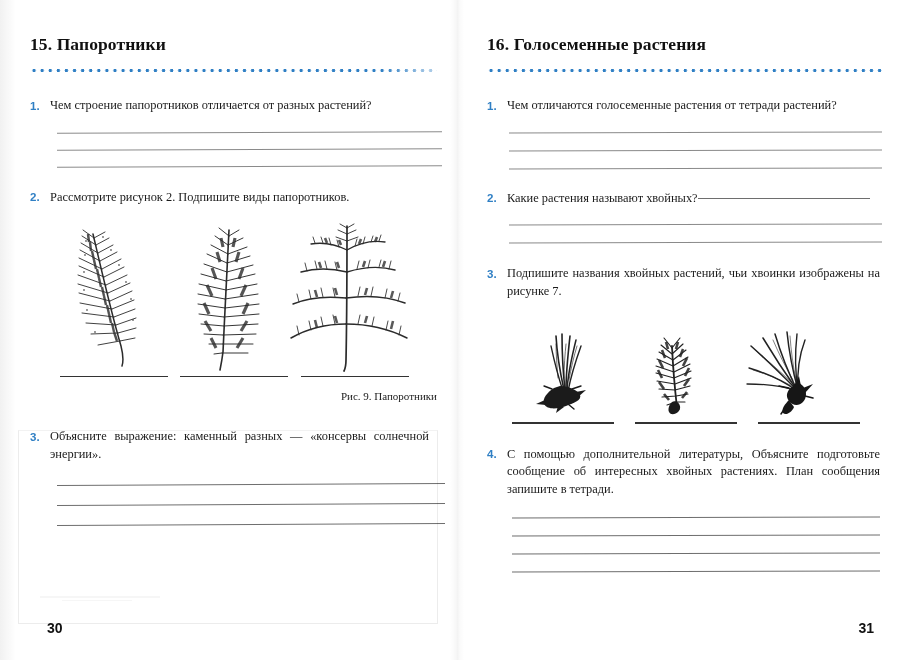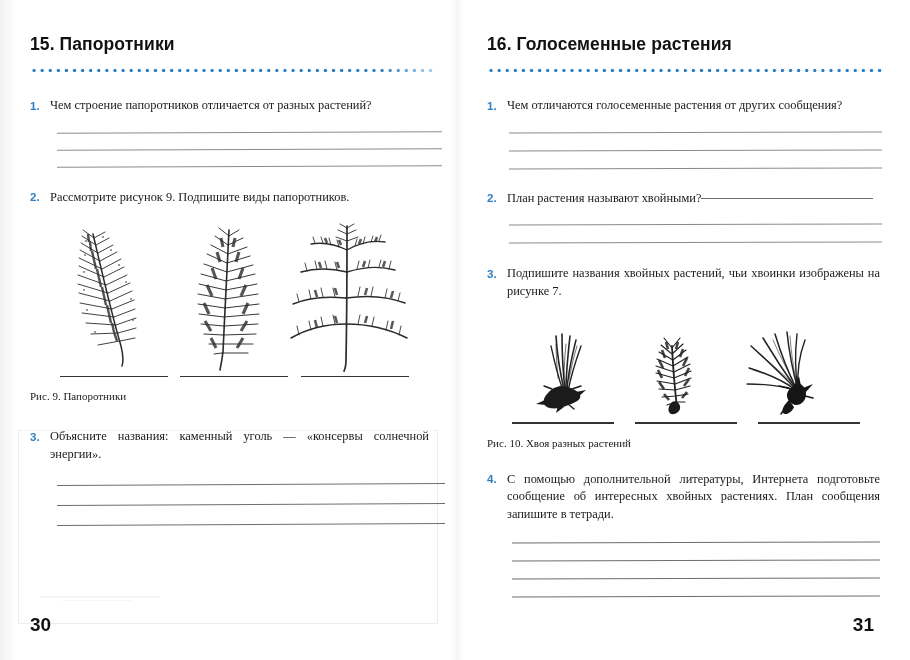--- a/index.html
+++ b/index.html
@@ -61,21 +61,21 @@
     pointer-events: none;
   }
   .scan-smudge {
     position: absolute;
     pointer-events: none;
     background: rgba(0,0,0,0.035);
   }
 
   
   .section-title {
-    font-family: Liberation Sans, sans-serif;
+    font-family: Liberation Serif, serif;
     font-weight: bold;
     font-size: 17.5px;
     letter-spacing: 0.1px;
     color: #111111;
     margin: 0;
     padding-top: 34px;
   }
 
   .dotted-rule {
     margin-top: 13px;
@@ -117,39 +117,40 @@
   .rule.thin { background: #8a8a8a; }
 
   
   .label-lines {
     display: flex;
     justify-content: space-between;
   }
   .label-lines .rule { height: 1.2px; background: #333; }
 
   .fig-caption {
-    text-align: left;
+    text-align: right;
     font-size: 11px;
     margin-top: 13px;
     color: #1a1a1a;
   }
 
   .figure-row {
     display: flex;
     align-items: flex-end;
     justify-content: center;
   }
 
   .page-num {
     position: absolute;
     bottom: 24px;
     font-family: "Liberation Sans", "DejaVu Sans", sans-serif;
     font-weight: bold;
-    font-size: 19px;
+    font-size: 14px;
     color: #111;
+    margin-left: 17px;
   }
   .page-num-left  { left: 30px; }
   .page-num-right { right: 36px; }
 
   svg { display: block; }
 
   
   .inline-rule {
     display: inline-block;
     vertical-align: 3px;
@@ -173,21 +174,21 @@
       <span class="q-text nojust">Чем строение папоротников отличается от разных растений?</span>
     </div>
     <div class="lines" style="margin-top:17px;padding-left:27px;">
       <div class="rule thin" style="width:385px;margin-bottom:16px;transform:rotate(-0.22deg);"></div>
       <div class="rule thin" style="width:385px;margin-bottom:16px;transform:rotate(-0.20deg);"></div>
       <div class="rule thin" style="width:385px;transform:rotate(-0.22deg);"></div>
     </div>
 
     <div class="q" style="margin-top:22px;">
       <span class="q-num">2.</span>
-      <span class="q-text nojust">Рассмотрите рисунок 9. Подпишите виды папоротников.</span>
+      <span class="q-text nojust">Рассмотрите рисунок 2. Подпишите виды папоротников.</span>
     </div>
 
     <div class="figure-row" style="margin-top:14px;height:152px;">
 
       <div style="width:118px;">
         <svg width="118" height="152" viewBox="0 0 118 152">
           <g stroke="#2b2b2b" fill="none" stroke-linecap="round">
             <path d="M40 14 C48 48 58 92 68 126 C70 134 71 140 69 146" stroke-width="1.5"></path>
             <g stroke-width="0.9">
               <path d="M41 18 L30 10 M41 18 L52 12"></path>
@@ -333,51 +334,51 @@
     <div class="label-lines" style="margin-top:4px;padding:0 22px 0 24px;">
       <div class="rule" style="width:108px;"></div>
       <div class="rule" style="width:108px;"></div>
       <div class="rule" style="width:108px;"></div>
     </div>
 
     <div class="fig-caption">Рис. 9. Папоротники</div>
 
     <div class="q" style="margin-top:26px;padding-right:8px;">
       <span class="q-num">3.</span>
-      <span class="q-text">Объясните названия: каменный уголь — «консервы солнечной энергии».</span>
+      <span class="q-text">Объясните выражение: каменный разных — «консервы солнечной энергии».</span>
     </div>
     <div class="lines" style="margin-top:20px;padding-left:27px;">
       <div class="rule" style="width:388px;margin-bottom:19px;transform:rotate(-0.30deg);"></div>
       <div class="rule" style="width:388px;margin-bottom:19px;transform:rotate(-0.30deg);"></div>
       <div class="rule" style="width:388px;transform:rotate(-0.28deg);"></div>
     </div>
 
     <div class="page-num page-num-left">30</div>
   </div>
 
   <div class="page page-right">
 
     <h1 class="section-title">16. Голосеменные растения</h1>
 
     <div class="dotted-rule"></div>
 
     <div class="q" style="margin-top:24px;">
       <span class="q-num">1.</span>
-      <span class="q-text nojust">Чем отличаются голосеменные растения от других сообщения?</span>
+      <span class="q-text nojust">Чем отличаются голосеменные растения от тетради растений?</span>
     </div>
     <div class="lines" style="margin-top:17px;padding-left:22px;">
       <div class="rule thin" style="width:373px;margin-bottom:17px;transform:rotate(-0.12deg);"></div>
       <div class="rule thin" style="width:373px;margin-bottom:17px;transform:rotate(-0.12deg);"></div>
       <div class="rule thin" style="width:373px;transform:rotate(-0.12deg);"></div>
     </div>
 
     <div class="q" style="margin-top:21px;">
       <span class="q-num">2.</span>
       <span class="q-text nojust">
-        <span>План растения называют хвойными?</span><span class="inline-rule" style="width:172px;"></span>
+        <span>Какие растения называют хвойных?</span><span class="inline-rule" style="width:172px;"></span>
       </span>
     </div>
     <div class="lines" style="margin-top:17px;padding-left:22px;">
       <div class="rule thin" style="width:373px;margin-bottom:17px;transform:rotate(-0.12deg);"></div>
       <div class="rule thin" style="width:373px;transform:rotate(-0.12deg);"></div>
     </div>
 
     <div class="q" style="margin-top:22px;padding-right:2px;">
       <span class="q-num">3.</span>
       <span class="q-text">Подпишите названия хвойных растений, чьи хвоинки изображены на рисунке 7.</span>
@@ -483,25 +484,24 @@
         </svg>
       </div>
     </div>
 
     <div class="label-lines" style="margin-top:6px;padding:0 12px 0 14px;">
       <div class="rule" style="width:102px;"></div>
       <div class="rule" style="width:102px;"></div>
       <div class="rule" style="width:102px;"></div>
     </div>
 
-    <div class="fig-caption">Рис. 10. Хвоя разных растений</div>
 
     <div class="q" style="margin-top:22px;padding-right:2px;">
       <span class="q-num">4.</span>
-      <span class="q-text">С помощью дополнительной литературы, Интернета подготовьте сообщение об интересных хвойных растениях. План сообщения запишите в тетради.</span>
+      <span class="q-text">С помощью дополнительной литературы, Объясните подготовьте сообщение об интересных хвойных растениях. План сообщения запишите в тетради.</span>
     </div>
     <div class="lines" style="margin-top:19px;padding-left:22px;">
       <div class="rule" style="width:368px;margin-bottom:17px;transform:rotate(-0.15deg);"></div>
       <div class="rule" style="width:368px;margin-bottom:17px;transform:rotate(-0.15deg);"></div>
       <div class="rule" style="width:368px;margin-bottom:17px;transform:rotate(-0.15deg);"></div>
       <div class="rule" style="width:368px;transform:rotate(-0.15deg);"></div>
     </div>
 
     <div class="page-num page-num-right">31</div>
   </div>

